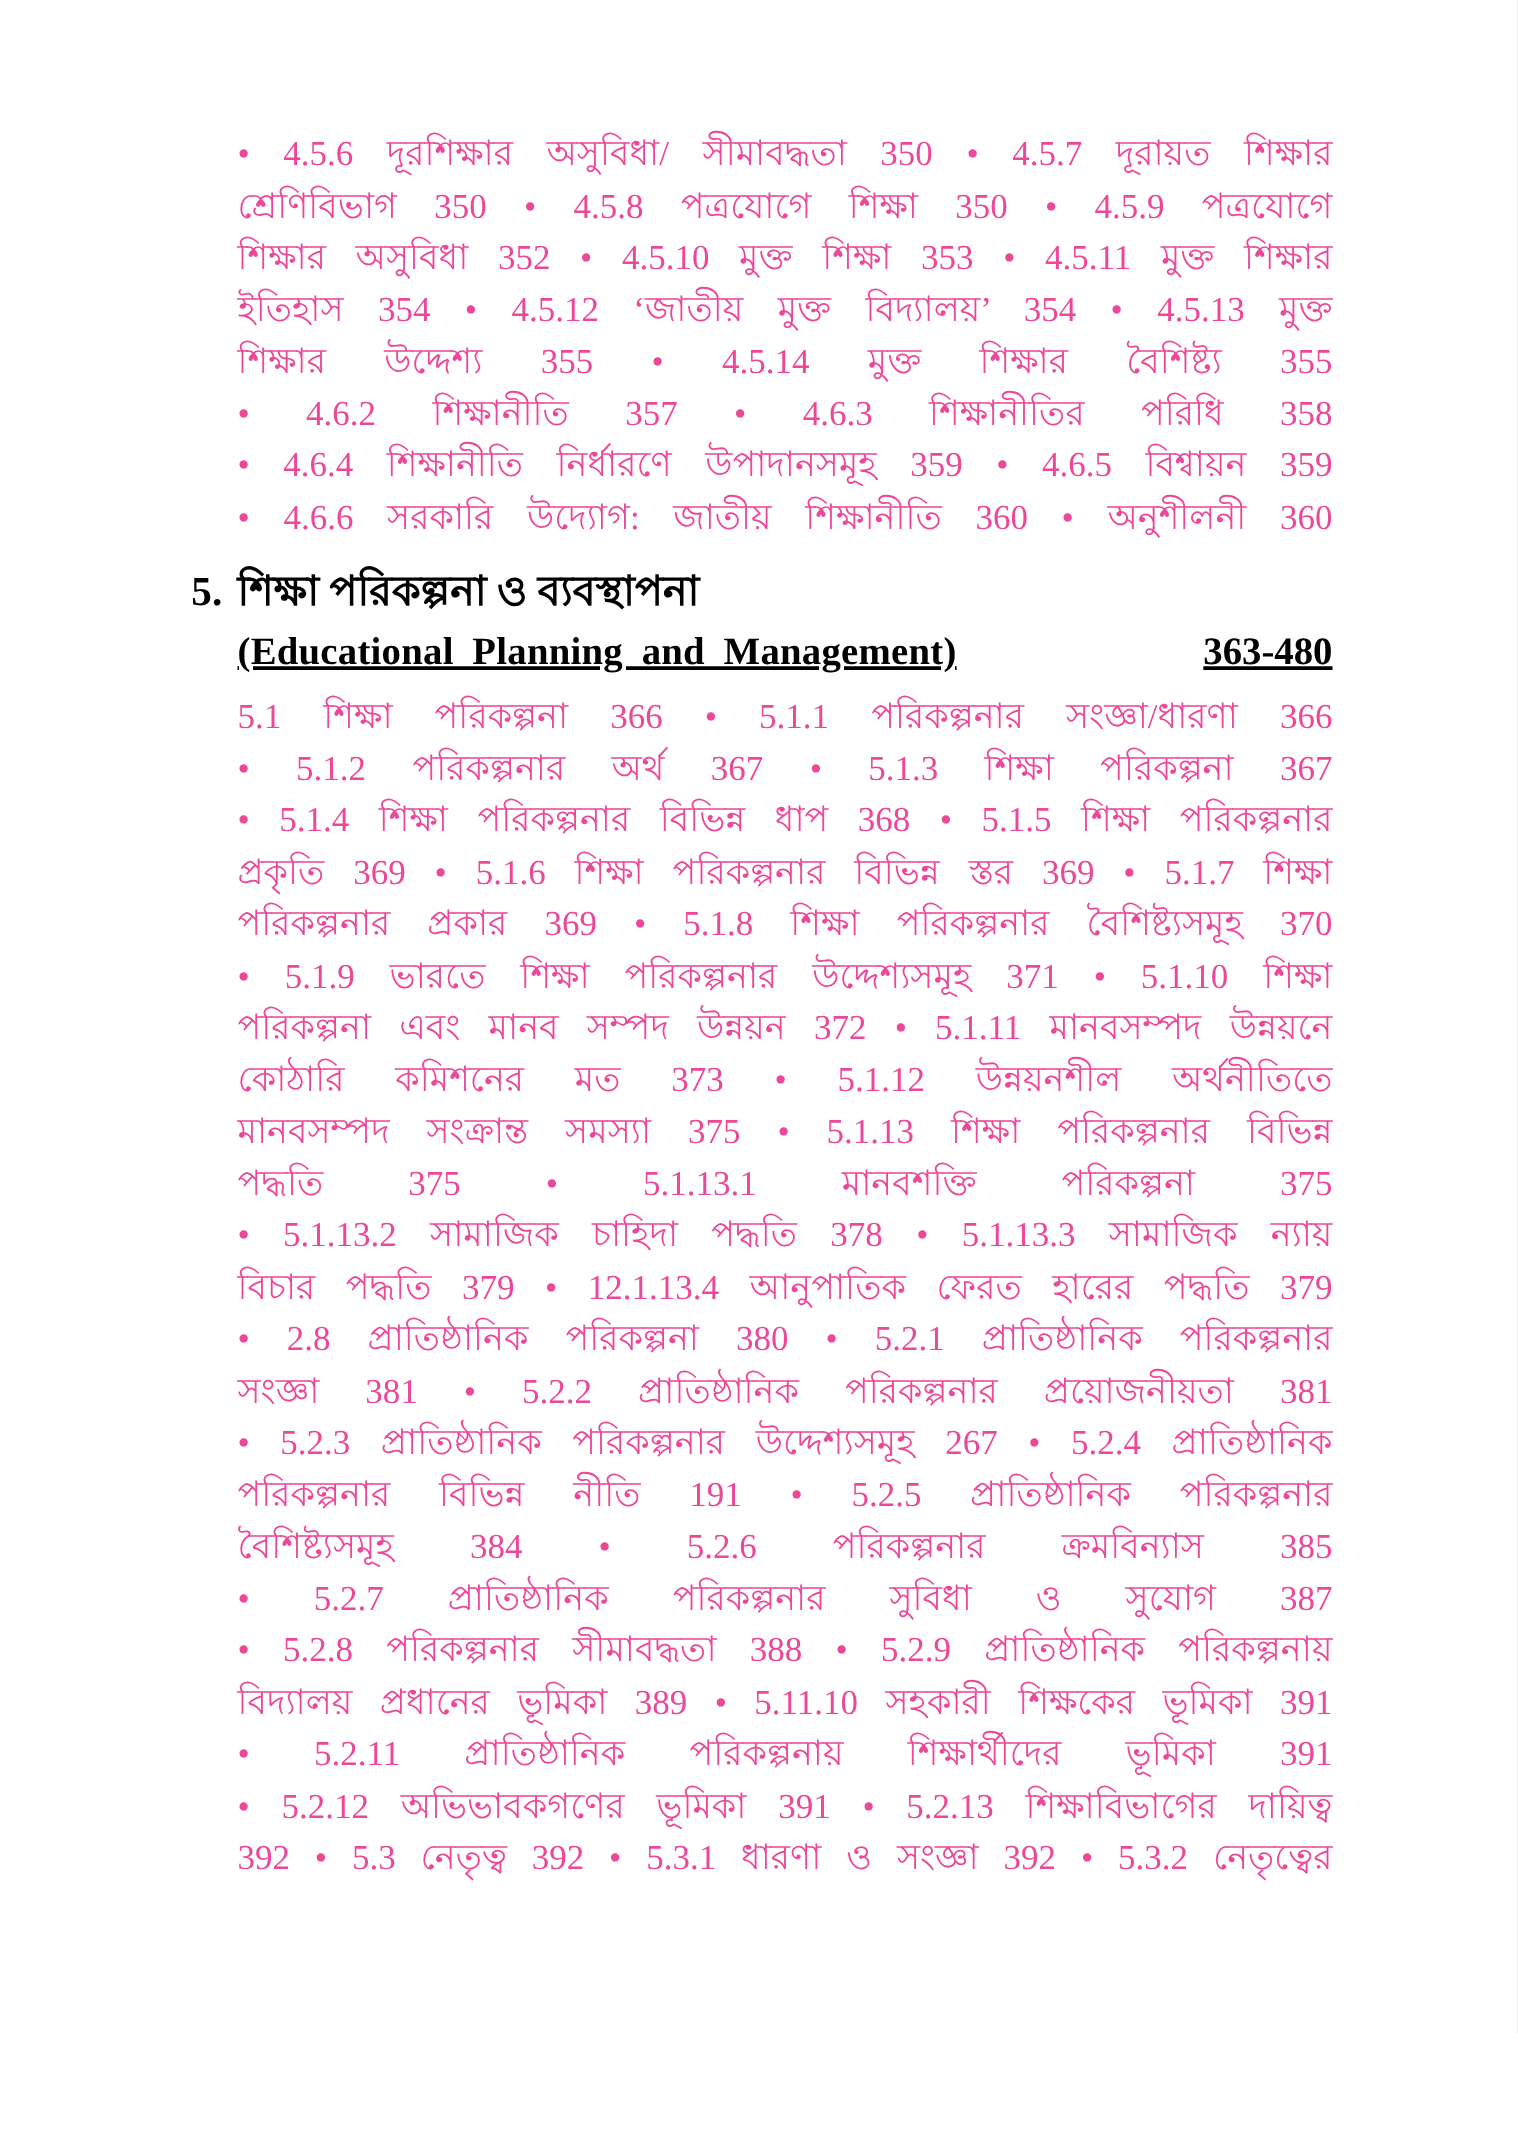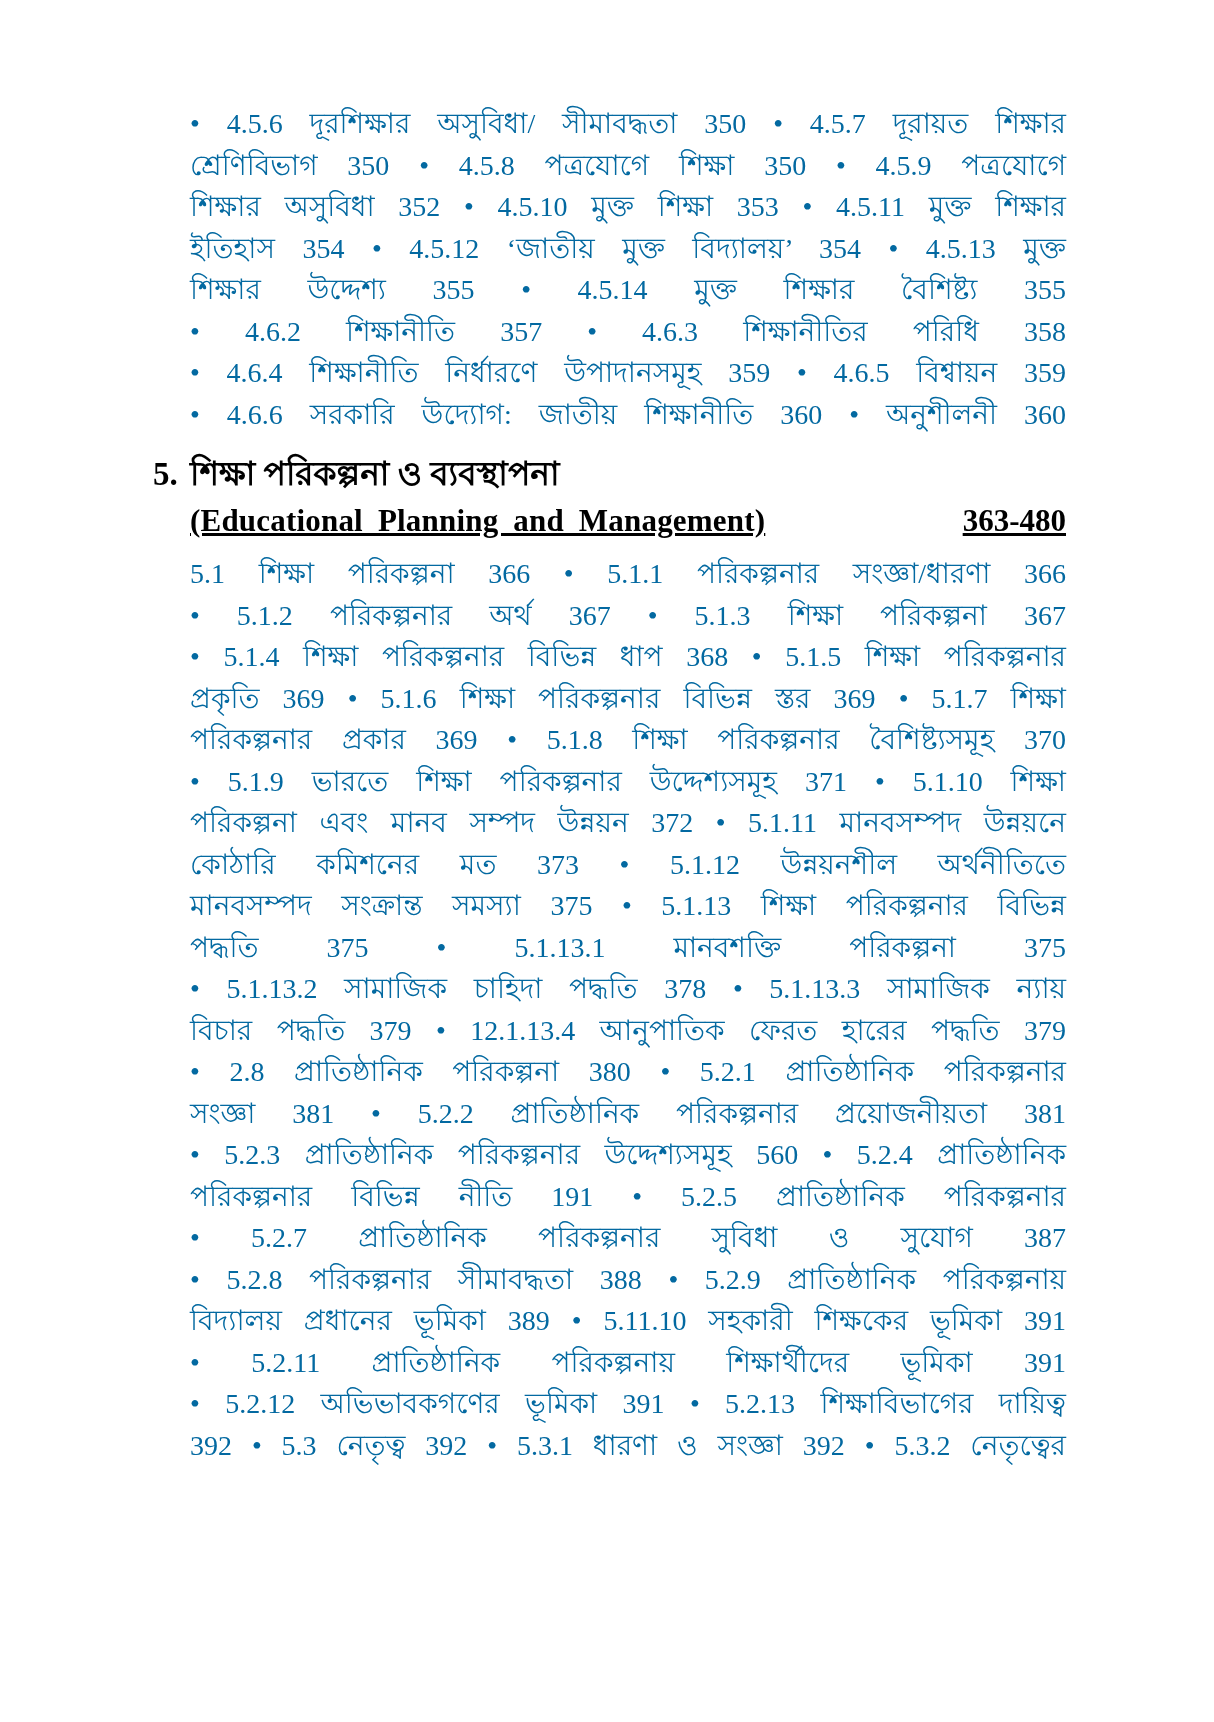--- a/index.html
+++ b/index.html
@@ -19,21 +19,21 @@
     left: 190px;
     top: 103px;
     width: 876px;
   }
   .toc-block { width: 100%; }
   .toc-line {
     font-size: 28px;
     line-height: 41.5px;
     text-align: justify;
     text-align-last: justify;
-    color: #0369a1;
+    color: #ec4899;
   }
   .section-heading { margin-top: 16px; }
   .heading-line-bn {
     position: relative;
     font-weight: bold;
     font-size: 33px;
     line-height: 46px;
   }
   .heading-num {
     position: absolute;
@@ -90,22 +90,23 @@
         <div class="toc-line">পরিকল্পনার প্রকার 369 • 5.1.8 শিক্ষা পরিকল্পনার বৈশিষ্ট্যসমূহ 370</div>
         <div class="toc-line">• 5.1.9 ভারতে শিক্ষা পরিকল্পনার উদ্দেশ্যসমূহ 371 • 5.1.10 শিক্ষা</div>
         <div class="toc-line">পরিকল্পনা এবং মানব সম্পদ উন্নয়ন 372 • 5.1.11 মানবসম্পদ উন্নয়নে</div>
         <div class="toc-line">কোঠারি কমিশনের মত 373 • 5.1.12 উন্নয়নশীল অর্থনীতিতে</div>
         <div class="toc-line">মানবসম্পদ সংক্রান্ত সমস্যা 375 • 5.1.13 শিক্ষা পরিকল্পনার বিভিন্ন</div>
         <div class="toc-line">পদ্ধতি 375 • 5.1.13.1 মানবশক্তি পরিকল্পনা 375</div>
         <div class="toc-line">• 5.1.13.2 সামাজিক চাহিদা পদ্ধতি 378 • 5.1.13.3 সামাজিক ন্যায়</div>
         <div class="toc-line">বিচার পদ্ধতি 379 • 12.1.13.4 আনুপাতিক ফেরত হারের পদ্ধতি 379</div>
         <div class="toc-line">• 2.8 প্রাতিষ্ঠানিক পরিকল্পনা 380 • 5.2.1 প্রাতিষ্ঠানিক পরিকল্পনার</div>
         <div class="toc-line">সংজ্ঞা 381 • 5.2.2 প্রাতিষ্ঠানিক পরিকল্পনার প্রয়োজনীয়তা 381</div>
-        <div class="toc-line">• 5.2.3 প্রাতিষ্ঠানিক পরিকল্পনার উদ্দেশ্যসমূহ 560 • 5.2.4 প্রাতিষ্ঠানিক</div>
+        <div class="toc-line">• 5.2.3 প্রাতিষ্ঠানিক পরিকল্পনার উদ্দেশ্যসমূহ 267 • 5.2.4 প্রাতিষ্ঠানিক</div>
         <div class="toc-line">পরিকল্পনার বিভিন্ন নীতি 191 • 5.2.5 প্রাতিষ্ঠানিক পরিকল্পনার</div>
+        <div class="toc-line">বৈশিষ্ট্যসমূহ 384 • 5.2.6 পরিকল্পনার ক্রমবিন্যাস 385</div>
         <div class="toc-line">• 5.2.7 প্রাতিষ্ঠানিক পরিকল্পনার সুবিধা ও সুযোগ 387</div>
         <div class="toc-line">• 5.2.8 পরিকল্পনার সীমাবদ্ধতা 388 • 5.2.9 প্রাতিষ্ঠানিক পরিকল্পনায়</div>
         <div class="toc-line">বিদ্যালয় প্রধানের ভূমিকা 389 • 5.11.10 সহকারী শিক্ষকের ভূমিকা 391</div>
         <div class="toc-line">• 5.2.11 প্রাতিষ্ঠানিক পরিকল্পনায় শিক্ষার্থীদের ভূমিকা 391</div>
         <div class="toc-line">• 5.2.12 অভিভাবকগণের ভূমিকা 391 • 5.2.13 শিক্ষাবিভাগের দায়িত্ব</div>
         <div class="toc-line">392 • 5.3 নেতৃত্ব 392 • 5.3.1 ধারণা ও সংজ্ঞা 392 • 5.3.2 নেতৃত্বের</div>
       </div>
 
   </div>
 </div>

